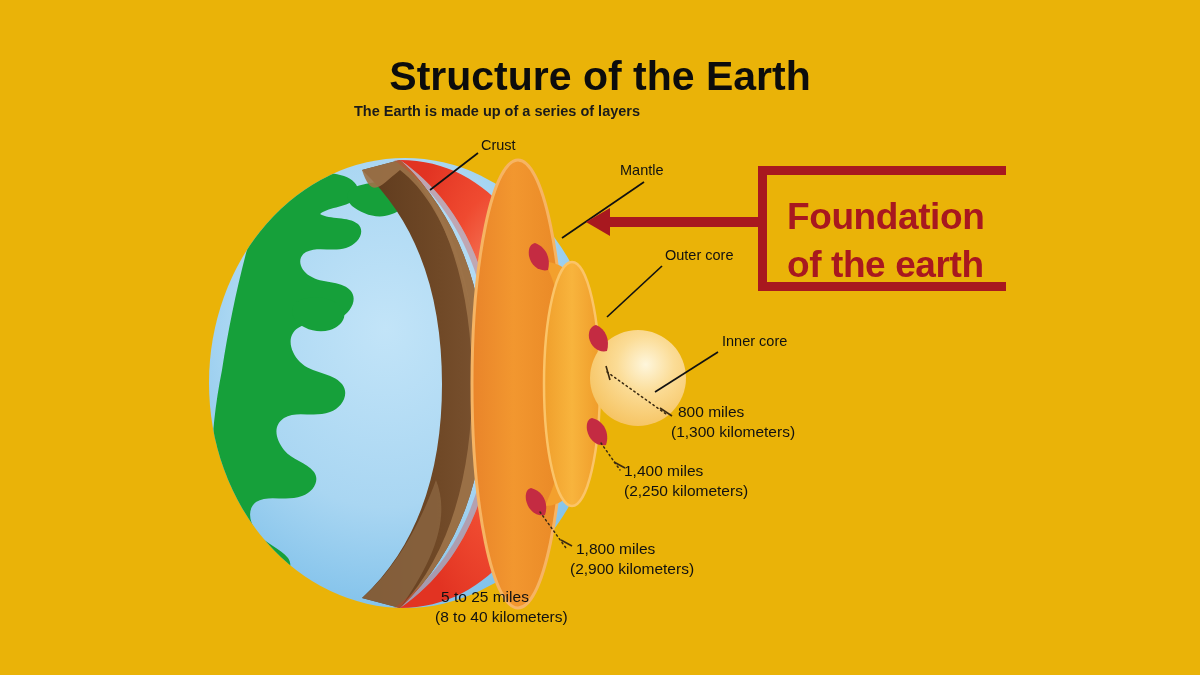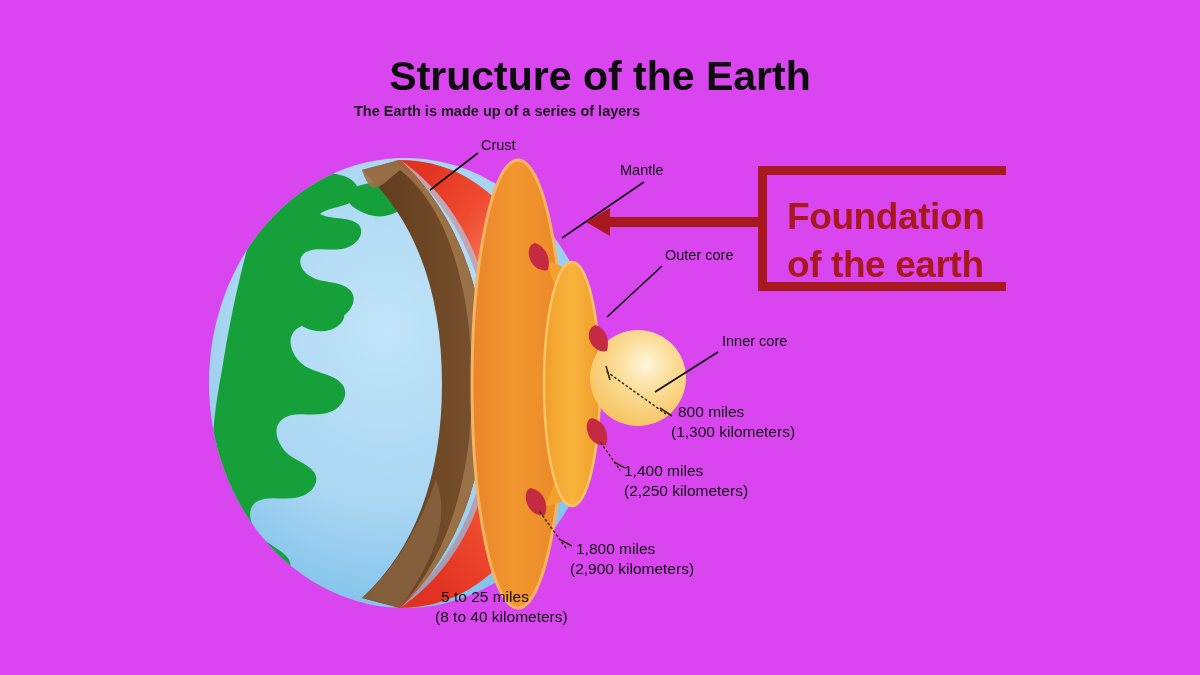--- a/index.html
+++ b/index.html
@@ -11,21 +11,21 @@
     width: 1200px;
     height: 675px;
     font-family: "Liberation Sans", sans-serif;
     overflow: hidden;
     position: relative;
   }
   #stage {
     position: relative;
     width: 1200px;
     height: 675px;
-    background: #d946ef;
+    background: #eab308;
   }
   #diagram {
     position: absolute;
     left: 0;
     top: 0;
     width: 1200px;
     height: 675px;
     display: block;
   }
   .ttl {

